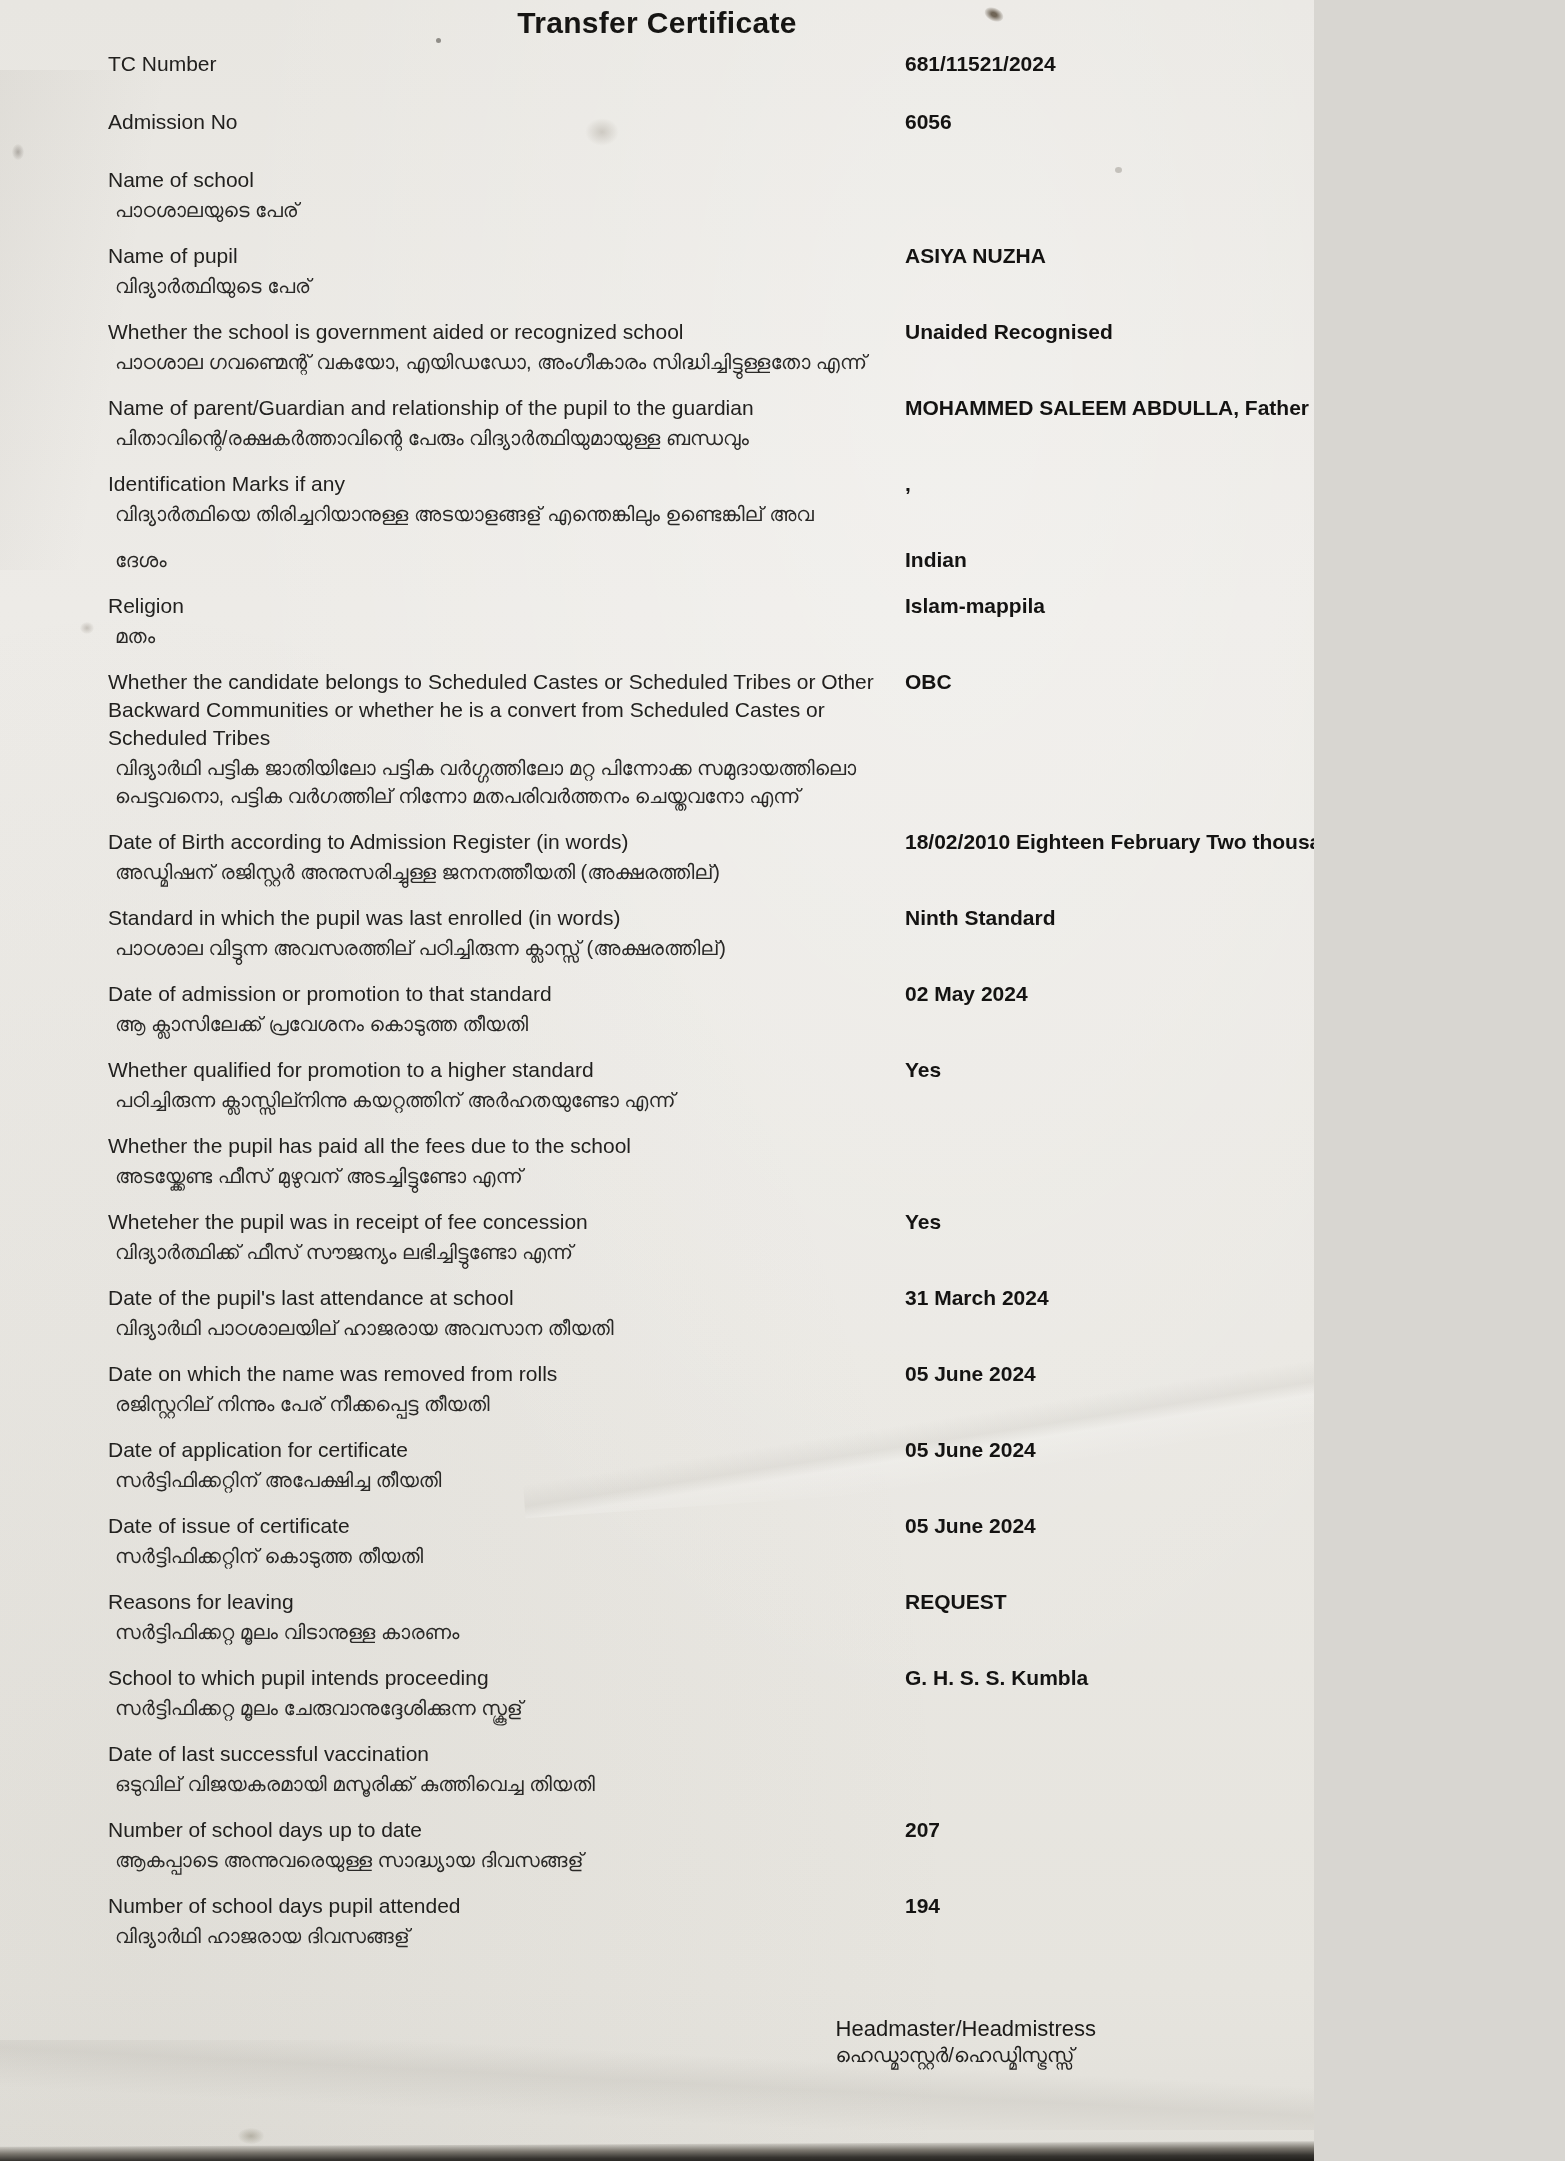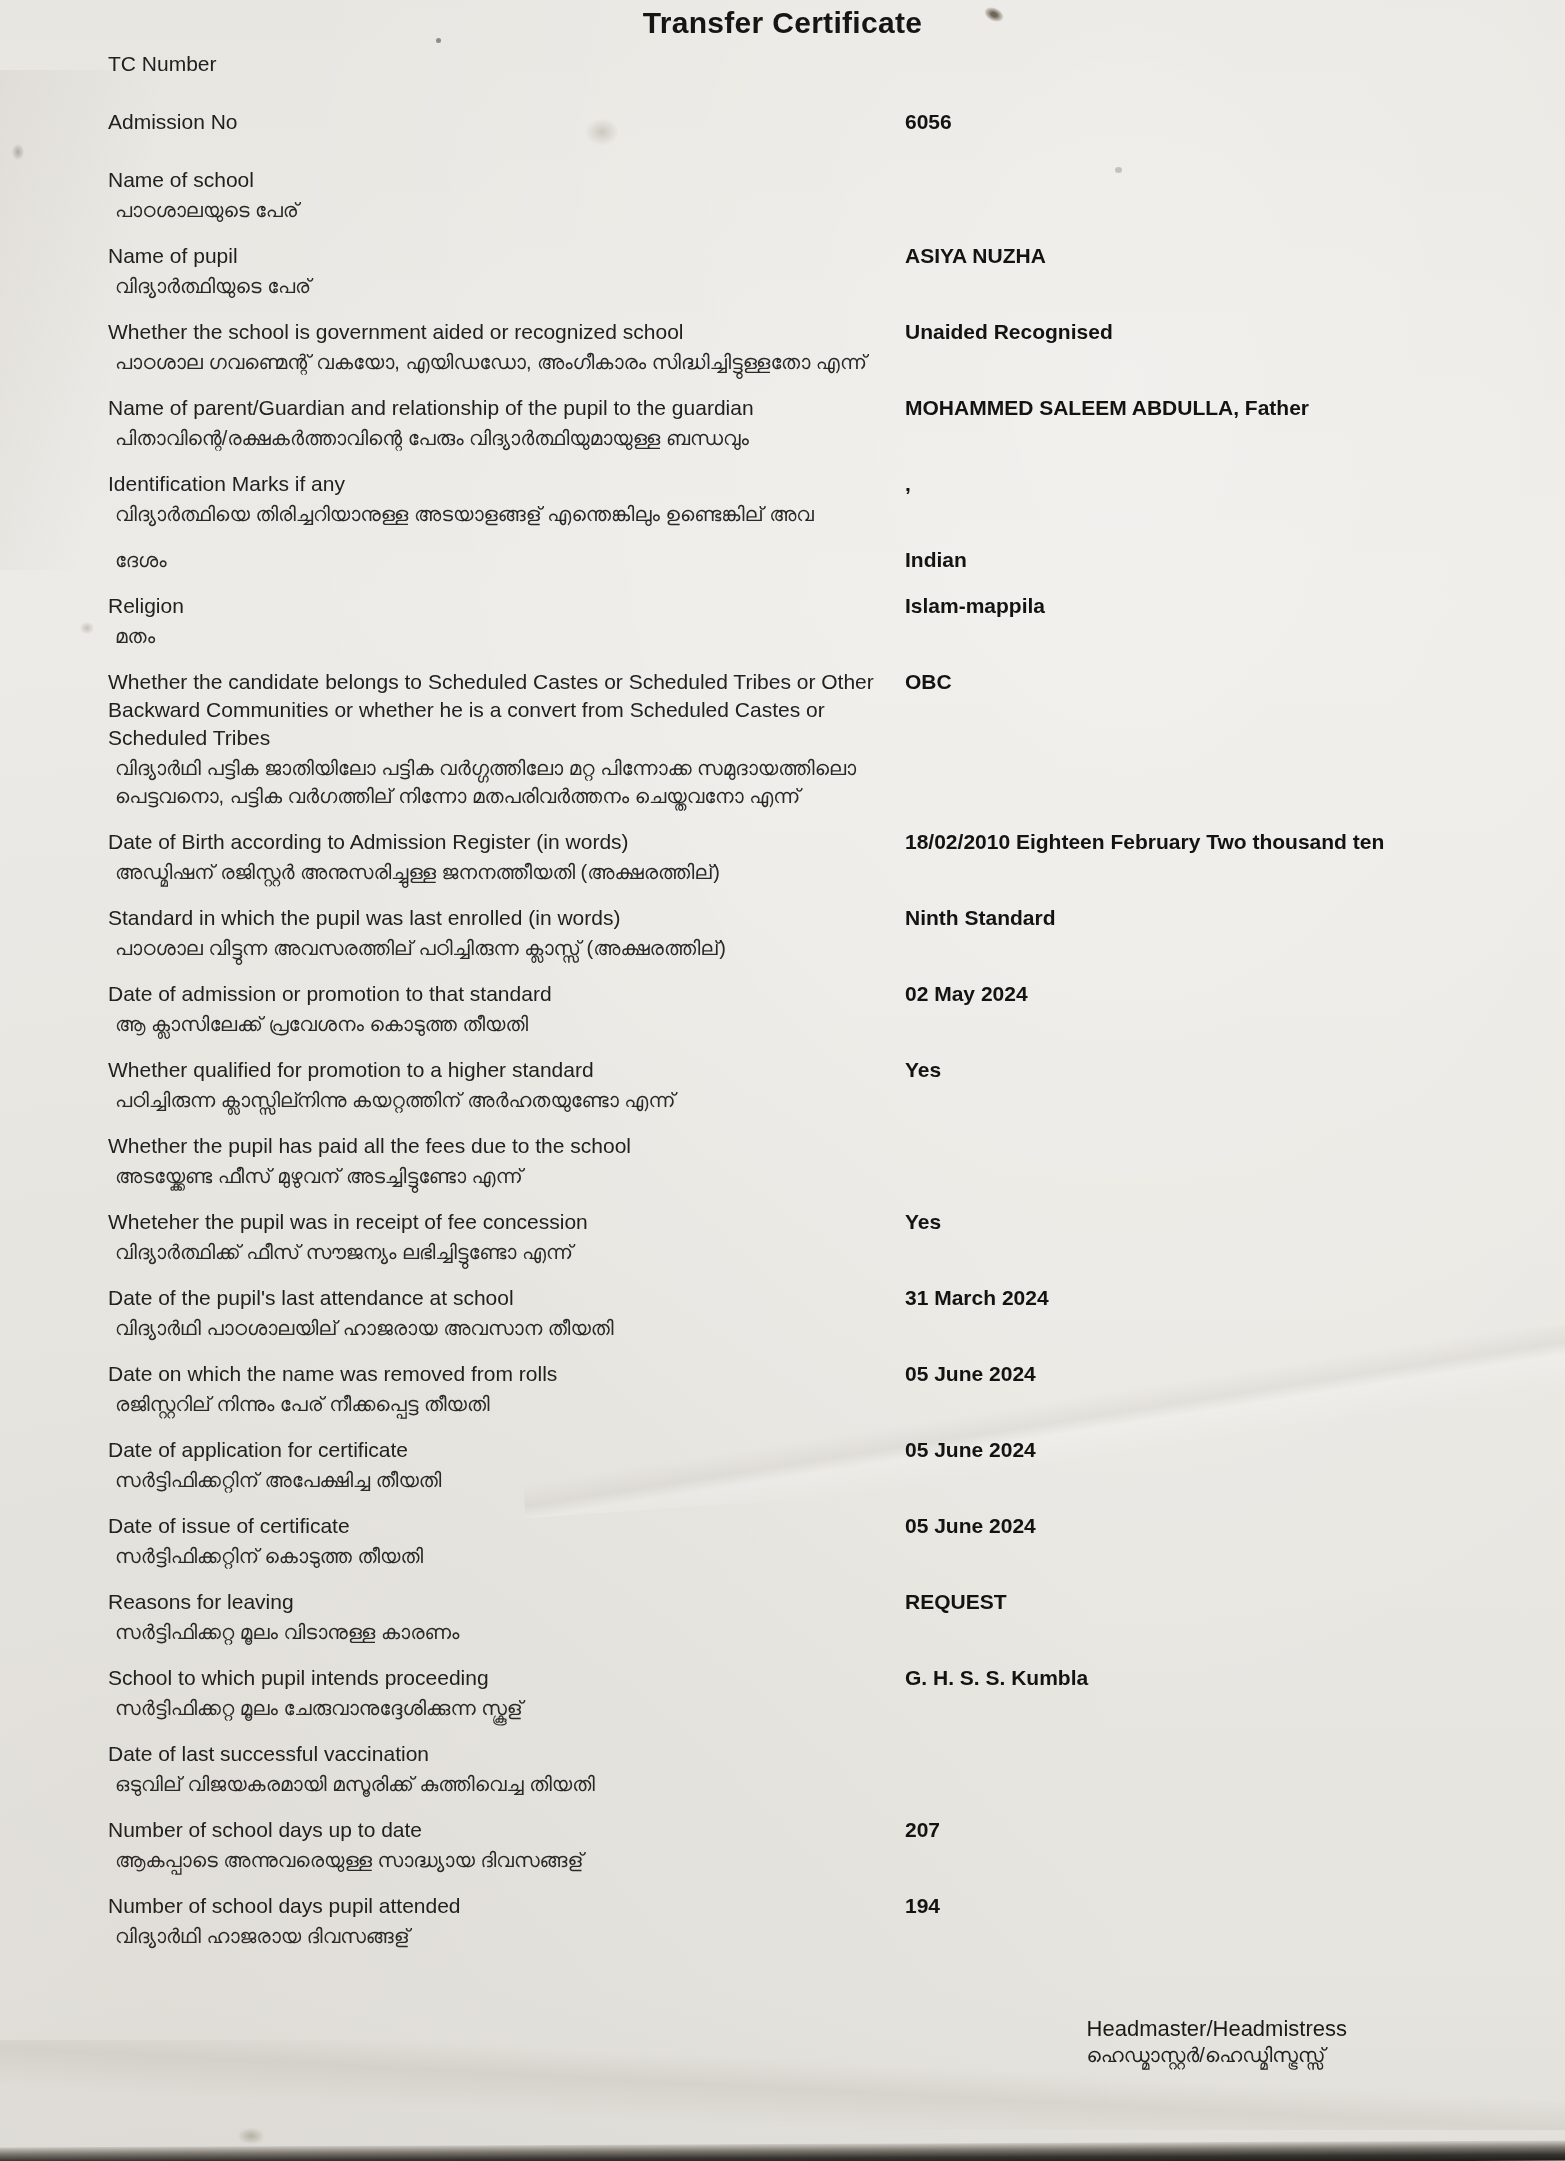--- a/index.html
+++ b/index.html
@@ -3,21 +3,21 @@
 <meta charset="utf-8">
 <style>
   html,body{margin:0;padding:0;}
   body{
     width:1565px;height:2161px;
     background:#d8d6d1;
     font-family:"Liberation Sans", sans-serif;
   }
   .page{
     position:relative;
-    width:1565px;height:2161px;
+    width:1314px;height:2161px;
     overflow:hidden;
     color:#1e1d1b;
     background:
       radial-gradient(ellipse at 72% 18%, rgba(255,255,255,0.30), rgba(255,255,255,0) 55%),
       radial-gradient(ellipse at 10% 90%, rgba(120,115,105,0.06), rgba(0,0,0,0) 50%),
       linear-gradient(180deg,#e8e6e1 0%, #edebe7 28%, #eae8e3 62%, #e6e4de 92%, #e2e0da 100%);
   }
   .title{
     position:absolute;top:6px;left:0;right:0;
     text-align:center;
@@ -89,20 +89,21 @@
 
   <div class="crease crease1"></div>
   <div class="crease crease2"></div>
   <div class="crease crease3"></div>
 
   <div class="title">Transfer Certificate</div>
 
   <div class="rows">
       <div class="row no-ml">
         <div class="label-en">TC Number</div>
+        <div class="value">681/11521/2024</div>
       </div>
       <div class="row no-ml">
         <div class="label-en">Admission No</div>
         <div class="value">6056</div>
       </div>
       <div class="row">
         <div class="label-en">Name of school</div>
         <div class="label-ml">പാഠശാലയുടെ പേര്</div>
       </div>
       <div class="row">

